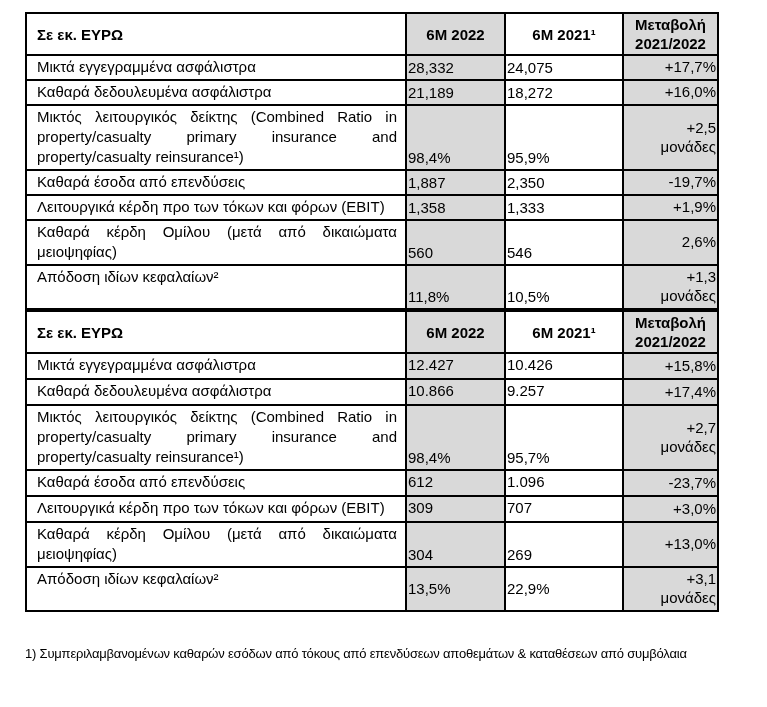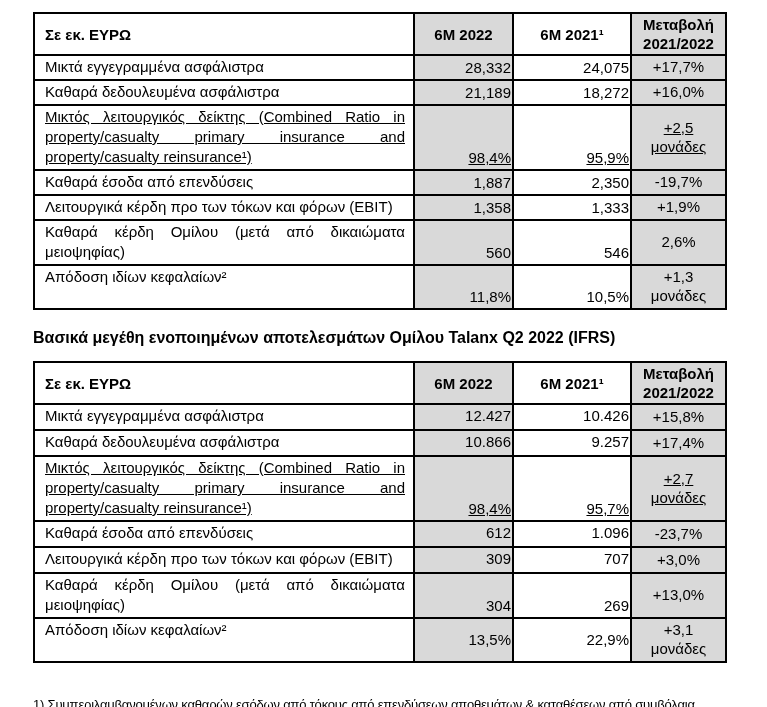--- a/index.html
+++ b/index.html
@@ -7,21 +7,21 @@
     padding: 0;
     background: #ffffff;
     color: #000000;
     font-family: "Liberation Sans", "DejaVu Sans", sans-serif;
   }
   .page {
     position: relative;
     width: 767px;
     height: 707px;
     box-sizing: border-box;
-    padding: 12px 0 0 33px;
+    padding: 12px 0 0 25px;
     background: #ffffff;
     overflow: hidden;
   }
   table.kpi {
     border-collapse: collapse;
     table-layout: fixed;
     width: 692px;
   }
   table.kpi col.c-label  { width: 380px; }
   table.kpi col.c-2022   { width: 99px;  }
@@ -48,34 +48,34 @@
   .bg-white { background: #ffffff; }
   table.kpi td.label {
     text-align: justify;
     text-align-last: left;
     vertical-align: top;
     padding: 1px 8px 2px 10px;
     line-height: 20px;
     margin-top: 19px;
   }
   table.kpi td.num {
-    text-align: right;
+    text-align: left;
     vertical-align: bottom;
     padding-bottom: 3px;
   }
   table.kpi td.change {
-    text-align: center;
+    text-align: right;
     vertical-align: middle;
     white-space: pre-line;
     line-height: 19px;
   }
   
   table.kpi tbody tr:nth-child(1) { height: 24px; }
   table.kpi tbody tr:nth-child(2) { height: 22px; }
-  table.kpi tbody tr:nth-child(3) { height: 62px; text-decoration: underline; }
+  table.kpi tbody tr:nth-child(3) { height: 62px; }
   table.kpi tbody tr:nth-child(4) { height: 23px; }
   table.kpi tbody tr:nth-child(5) { height: 24px; }
   table.kpi tbody tr:nth-child(6) { height: 38px; }
   table.kpi tbody tr:nth-child(7) { height: 39px; }
   
   #table-1 tbody tr:nth-child(1) td.num,
   #table-1 tbody tr:nth-child(2) td.num,
   #table-1 tbody tr:nth-child(4) td.num,
   #table-1 tbody tr:nth-child(5) td.num {
     vertical-align: top;
@@ -159,21 +159,20 @@
         <tr>
           <td class="label bg-white">Απόδοση ιδίων κεφαλαίων²</td>
           <td class="num bg-gray">11,8%</td>
           <td class="num bg-white">10,5%</td>
           <td class="num change bg-gray">+1,3
 μονάδες</td>
         </tr>
       </tbody>
     </table>
 
-  <h2 class="section-title">Βασικά μεγέθη ενοποιημένων αποτελεσμάτων Ομίλου Talanx Q2 2022 (IFRS)</h2>
 
   <table class="kpi" id="table-1">
       <colgroup>
         <col class="c-label">
         <col class="c-2022">
         <col class="c-2021">
         <col class="c-change">
       </colgroup>
       <thead>
         <tr>

